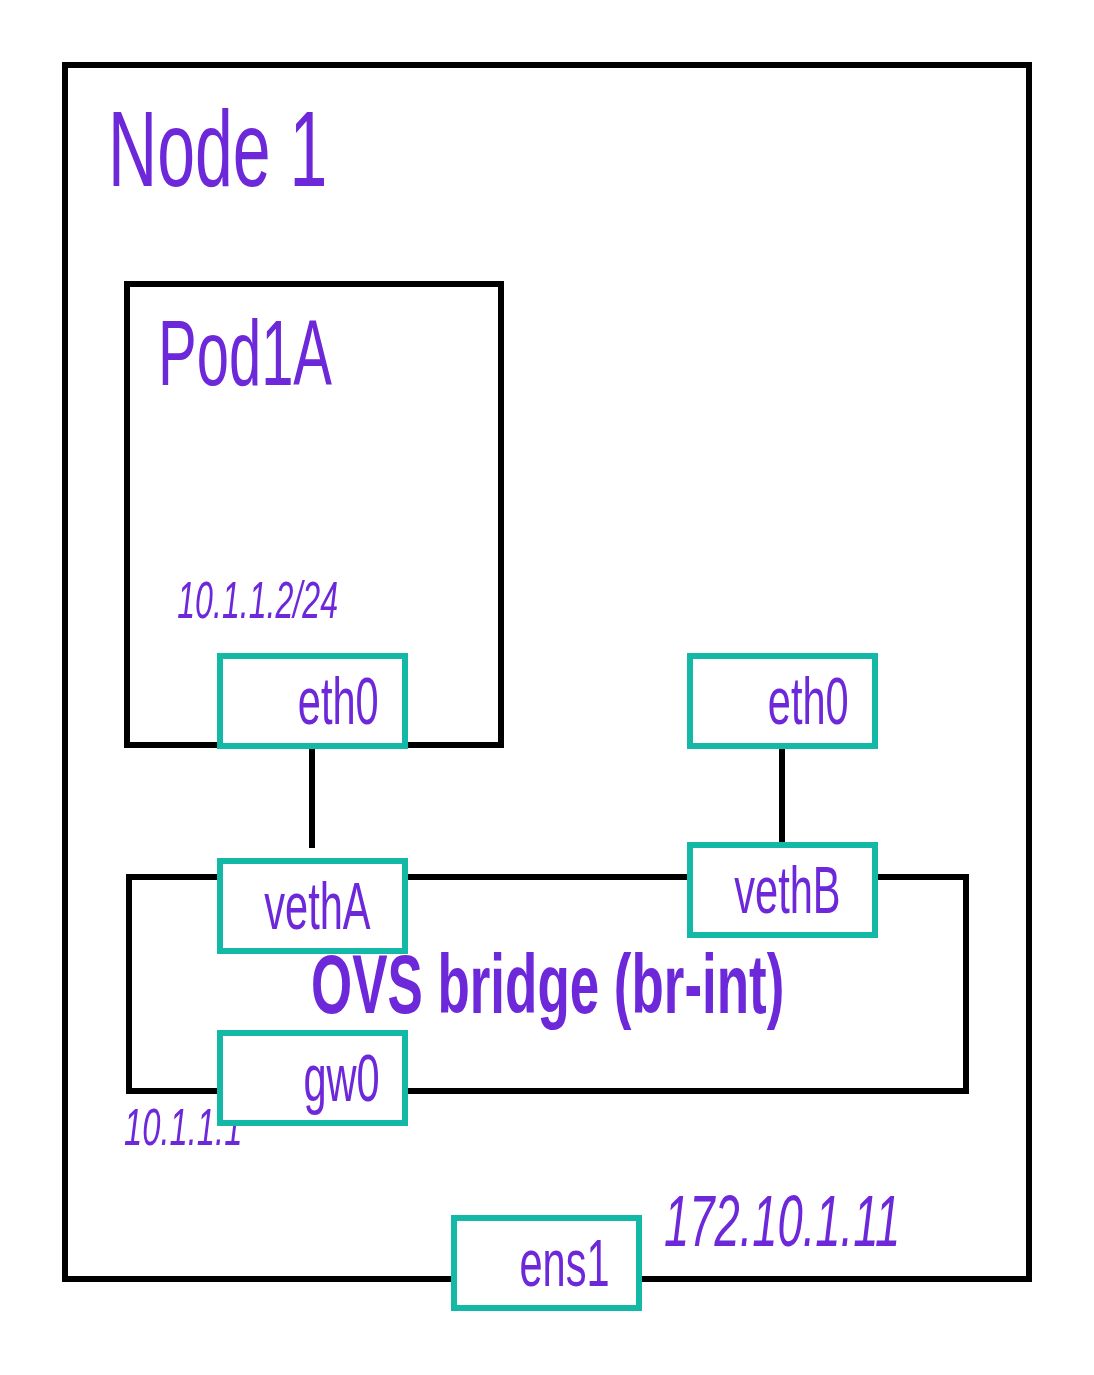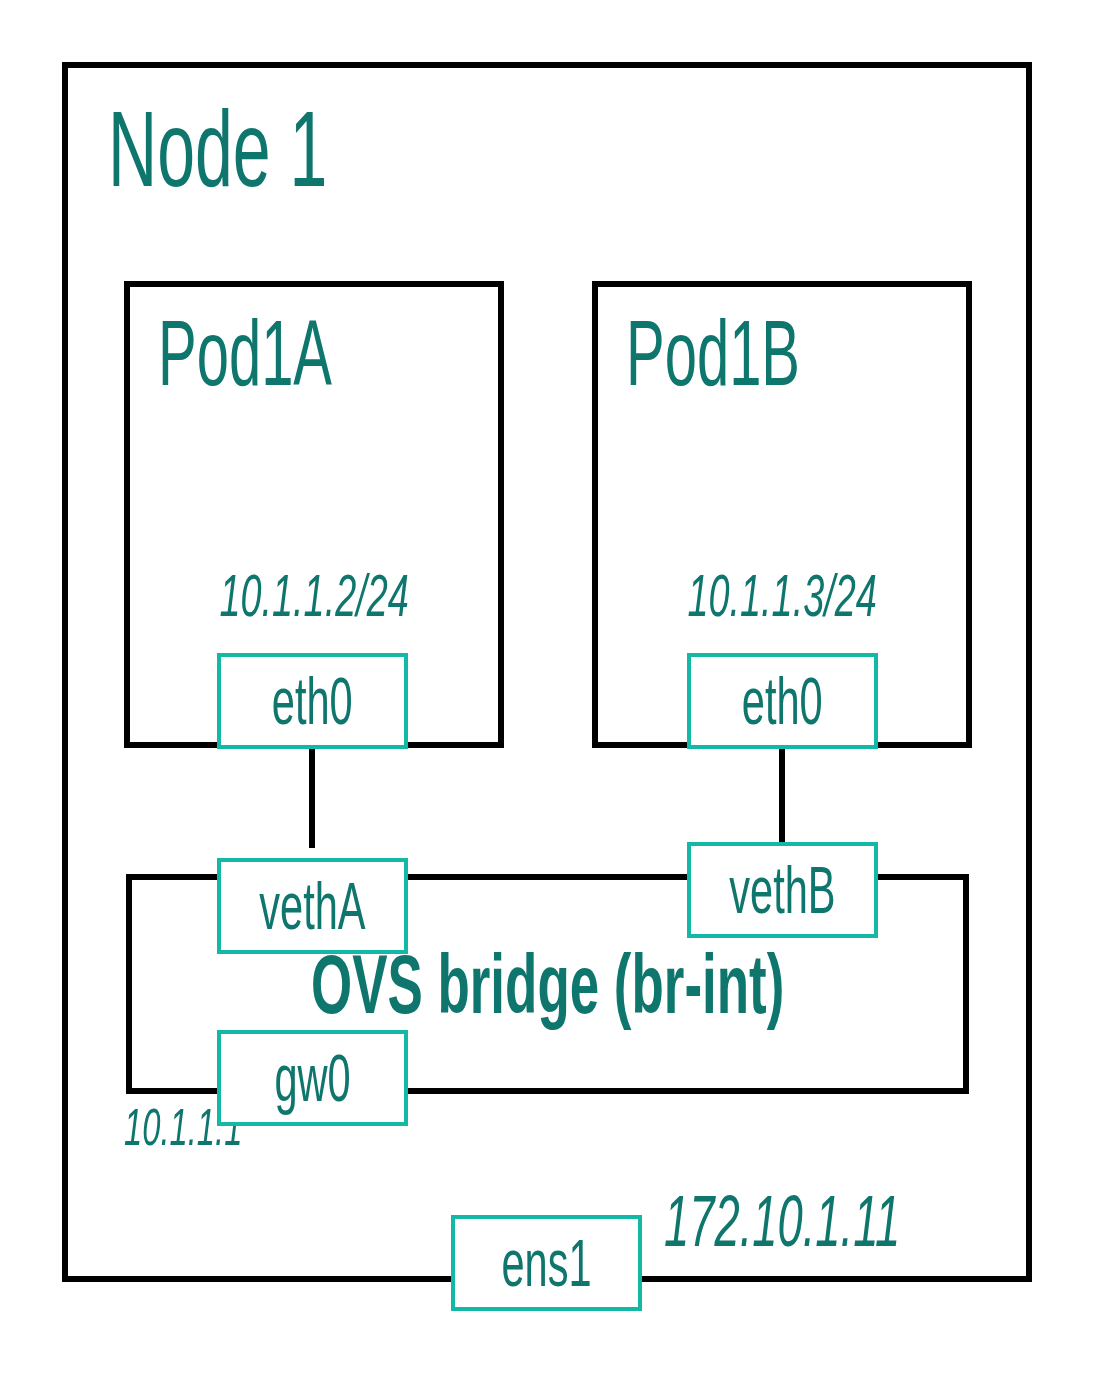--- a/index.html
+++ b/index.html
@@ -1,36 +1,36 @@
 <!DOCTYPE html>
 <html><head>
 <meta charset="utf-8">
 <style>
   html, body { margin:0; padding:0; background:#ffffff; }
   .canvas {
     position:relative;
     width:1094px; height:1375px;
     background:#ffffff;
-    color:#0f766e;
+    color:#6d28d9;
     font-family:"Liberation Sans", sans-serif;
     overflow:hidden;
   }
   .box {
     position:absolute;
     border:6px solid #000000;
     box-sizing:border-box;
     background:transparent;
   }
   .port {
     position:absolute;
     width:191px; height:96px;
-    border:4px solid #14b8a6;
+    border:6px solid #14b8a6;
     box-sizing:border-box;
     background:#ffffff;
-    display:flex; align-items:center; justify-content:center;
+    display:flex; align-items:center; justify-content:flex-end;
     z-index:5;
   }
   .vline {
     position:absolute;
     width:6px;
     background:#000000;
     z-index:2;
   }
   .cond {
     display:inline-block;
@@ -44,21 +44,21 @@
 
   
   .node-box   { left:62px; top:62px; width:970px; height:1220px; z-index:0; }
   .node-title { position:absolute; left:108px; top:86px; font-size:108px; z-index:4; }
 
   
   .pod        { width:380px; height:467px; z-index:1; }
   .pod-a      { left:124px; top:281px; }
   .pod-b      { left:592px; top:281px; }
   .pod-title  { position:absolute; left:28px; top:14px; font-size:92px; }
-  .pod-ip     { position:absolute; left:0; right:0; bottom:112px; text-align:center; font-size:60px; }
+  .pod-ip     { position:absolute; left:0; right:0; bottom:112px; font-size:51px; }
 
   
   .port-eth0-a { left:217px; top:653px; }
   .port-eth0-b { left:687px; top:653px; }
   .port-label  { font-size:66px; }
 
   
   .vline-a { left:309px; top:744px; height:104px; }
   .vline-b { left:779px; top:744px; height:104px; }
 
@@ -93,28 +93,20 @@
 
   <div class="box pod pod-a">
     <div class="pod-title">
       <span class="cond left">Pod1A</span>
     </div>
     <div class="pod-ip">
       <span class="cond ital">10.1.1.2/24</span>
     </div>
   </div>
 
-  <div class="box pod pod-b">
-    <div class="pod-title">
-      <span class="cond left">Pod1B</span>
-    </div>
-    <div class="pod-ip">
-      <span class="cond ital">10.1.1.3/24</span>
-    </div>
-  </div>
 
   <div class="vline vline-a"></div>
   <div class="vline vline-b"></div>
 
   <div class="box bridge-box"></div>
   <div class="bridge-label">
     <span class="cond">OVS bridge (br-int)</span>
   </div>
 
   <div class="port port-eth0-a">

